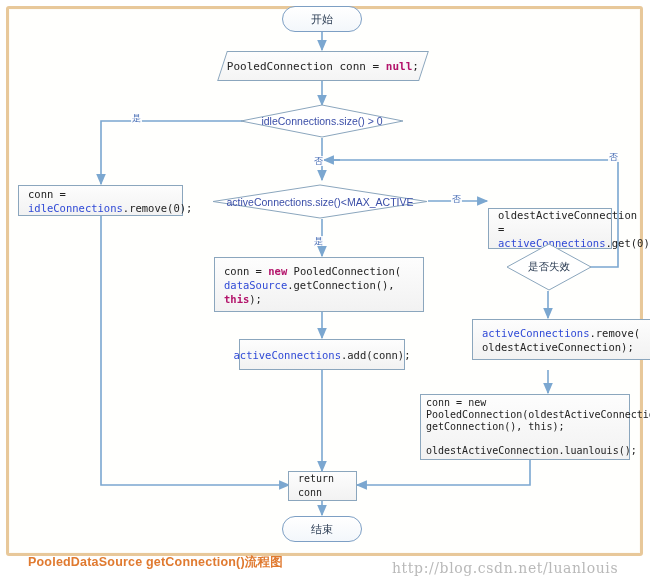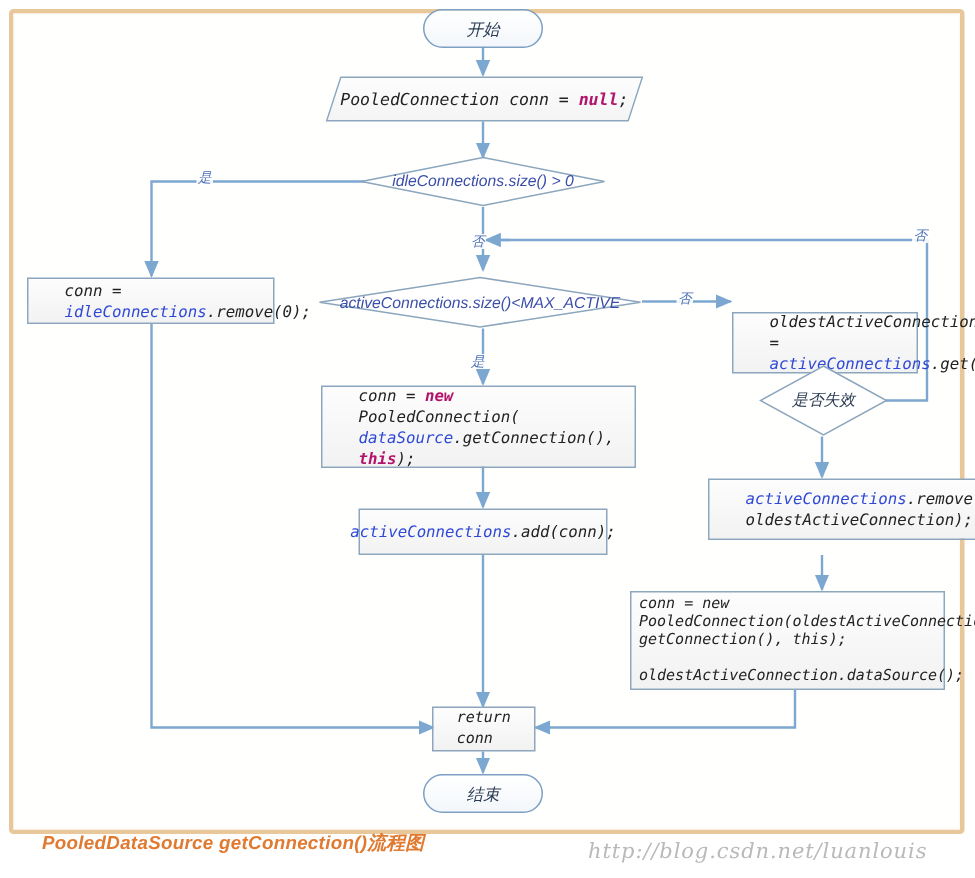--- a/index.html
+++ b/index.html
@@ -2,21 +2,21 @@
 <html><head>
 <meta charset="utf-8">
 <style>
   html,body{margin:0;padding:0;}
   body{
     width:650px;height:585px;
     background:#ffffff;
     font-family:"Liberation Sans", sans-serif;
     overflow:hidden;
   }
-  #root{position:relative;width:650px;height:585px;font-style:italic;}
+  #root{position:relative;width:650px;height:585px;}
 
   
   .frame{
     position:absolute;left:6px;top:6px;width:637px;height:550px;
     border:3px solid #e8c89a;
     border-radius:3px;
     background:#fffffd;
     box-sizing:border-box;
   }
   .frame-inner{
@@ -36,21 +36,21 @@
     background:linear-gradient(#ffffff,#f3f7fb);
     color:#2a3b52;
     font-size:11px;
     display:flex;align-items:center;justify-content:center;
   }
 
   .process{
     border:1px solid #8ba6bd;
     background:linear-gradient(#fdfdfd,#f2f2f2);
     display:flex;align-items:center;
-    padding:4px 24px;
+    padding:4px 9px;
     font-family:"DejaVu Sans Mono","Liberation Mono",monospace;
     font-size:10.5px;
     color:#222;
     line-height:14px;
     white-space:pre-wrap;
   }
   .process.center{justify-content:center;}
 
   .parallelogram{
     border:1px solid #8ba6bd;
@@ -201,21 +201,21 @@
     <div class="node process" style="left:472px;top:319px;width:184px;height:41px;flex-direction:column;align-items:flex-start;justify-content:center;">
       <span><span class="id">activeConnections</span><span class="plain">.remove(</span></span>
       <span><span class="plain">oldestActiveConnection);</span></span>
     </div>
 
     <div class="node process" style="left:420px;top:394px;width:210px;height:66px;flex-direction:column;align-items:flex-start;justify-content:center;font-size:10px;line-height:12px;padding:4px 5px;">
       <span>conn = new</span>
       <span>PooledConnection(oldestActiveConnection.getRe</span>
       <span>getConnection(), this);</span>
       <span>&nbsp;</span>
-      <span>oldestActiveConnection.dataSource();</span>
+      <span>oldestActiveConnection.luanlouis();</span>
     </div>
 
     <div class="node process center" style="left:288px;top:471px;width:69px;height:30px;font-size:10px;">
       <span>return conn</span>
     </div>
 
     <div class="node terminal" style="left:282px;top:516px;width:80px;height:26px;">
       <span>结束</span>
     </div>
 

